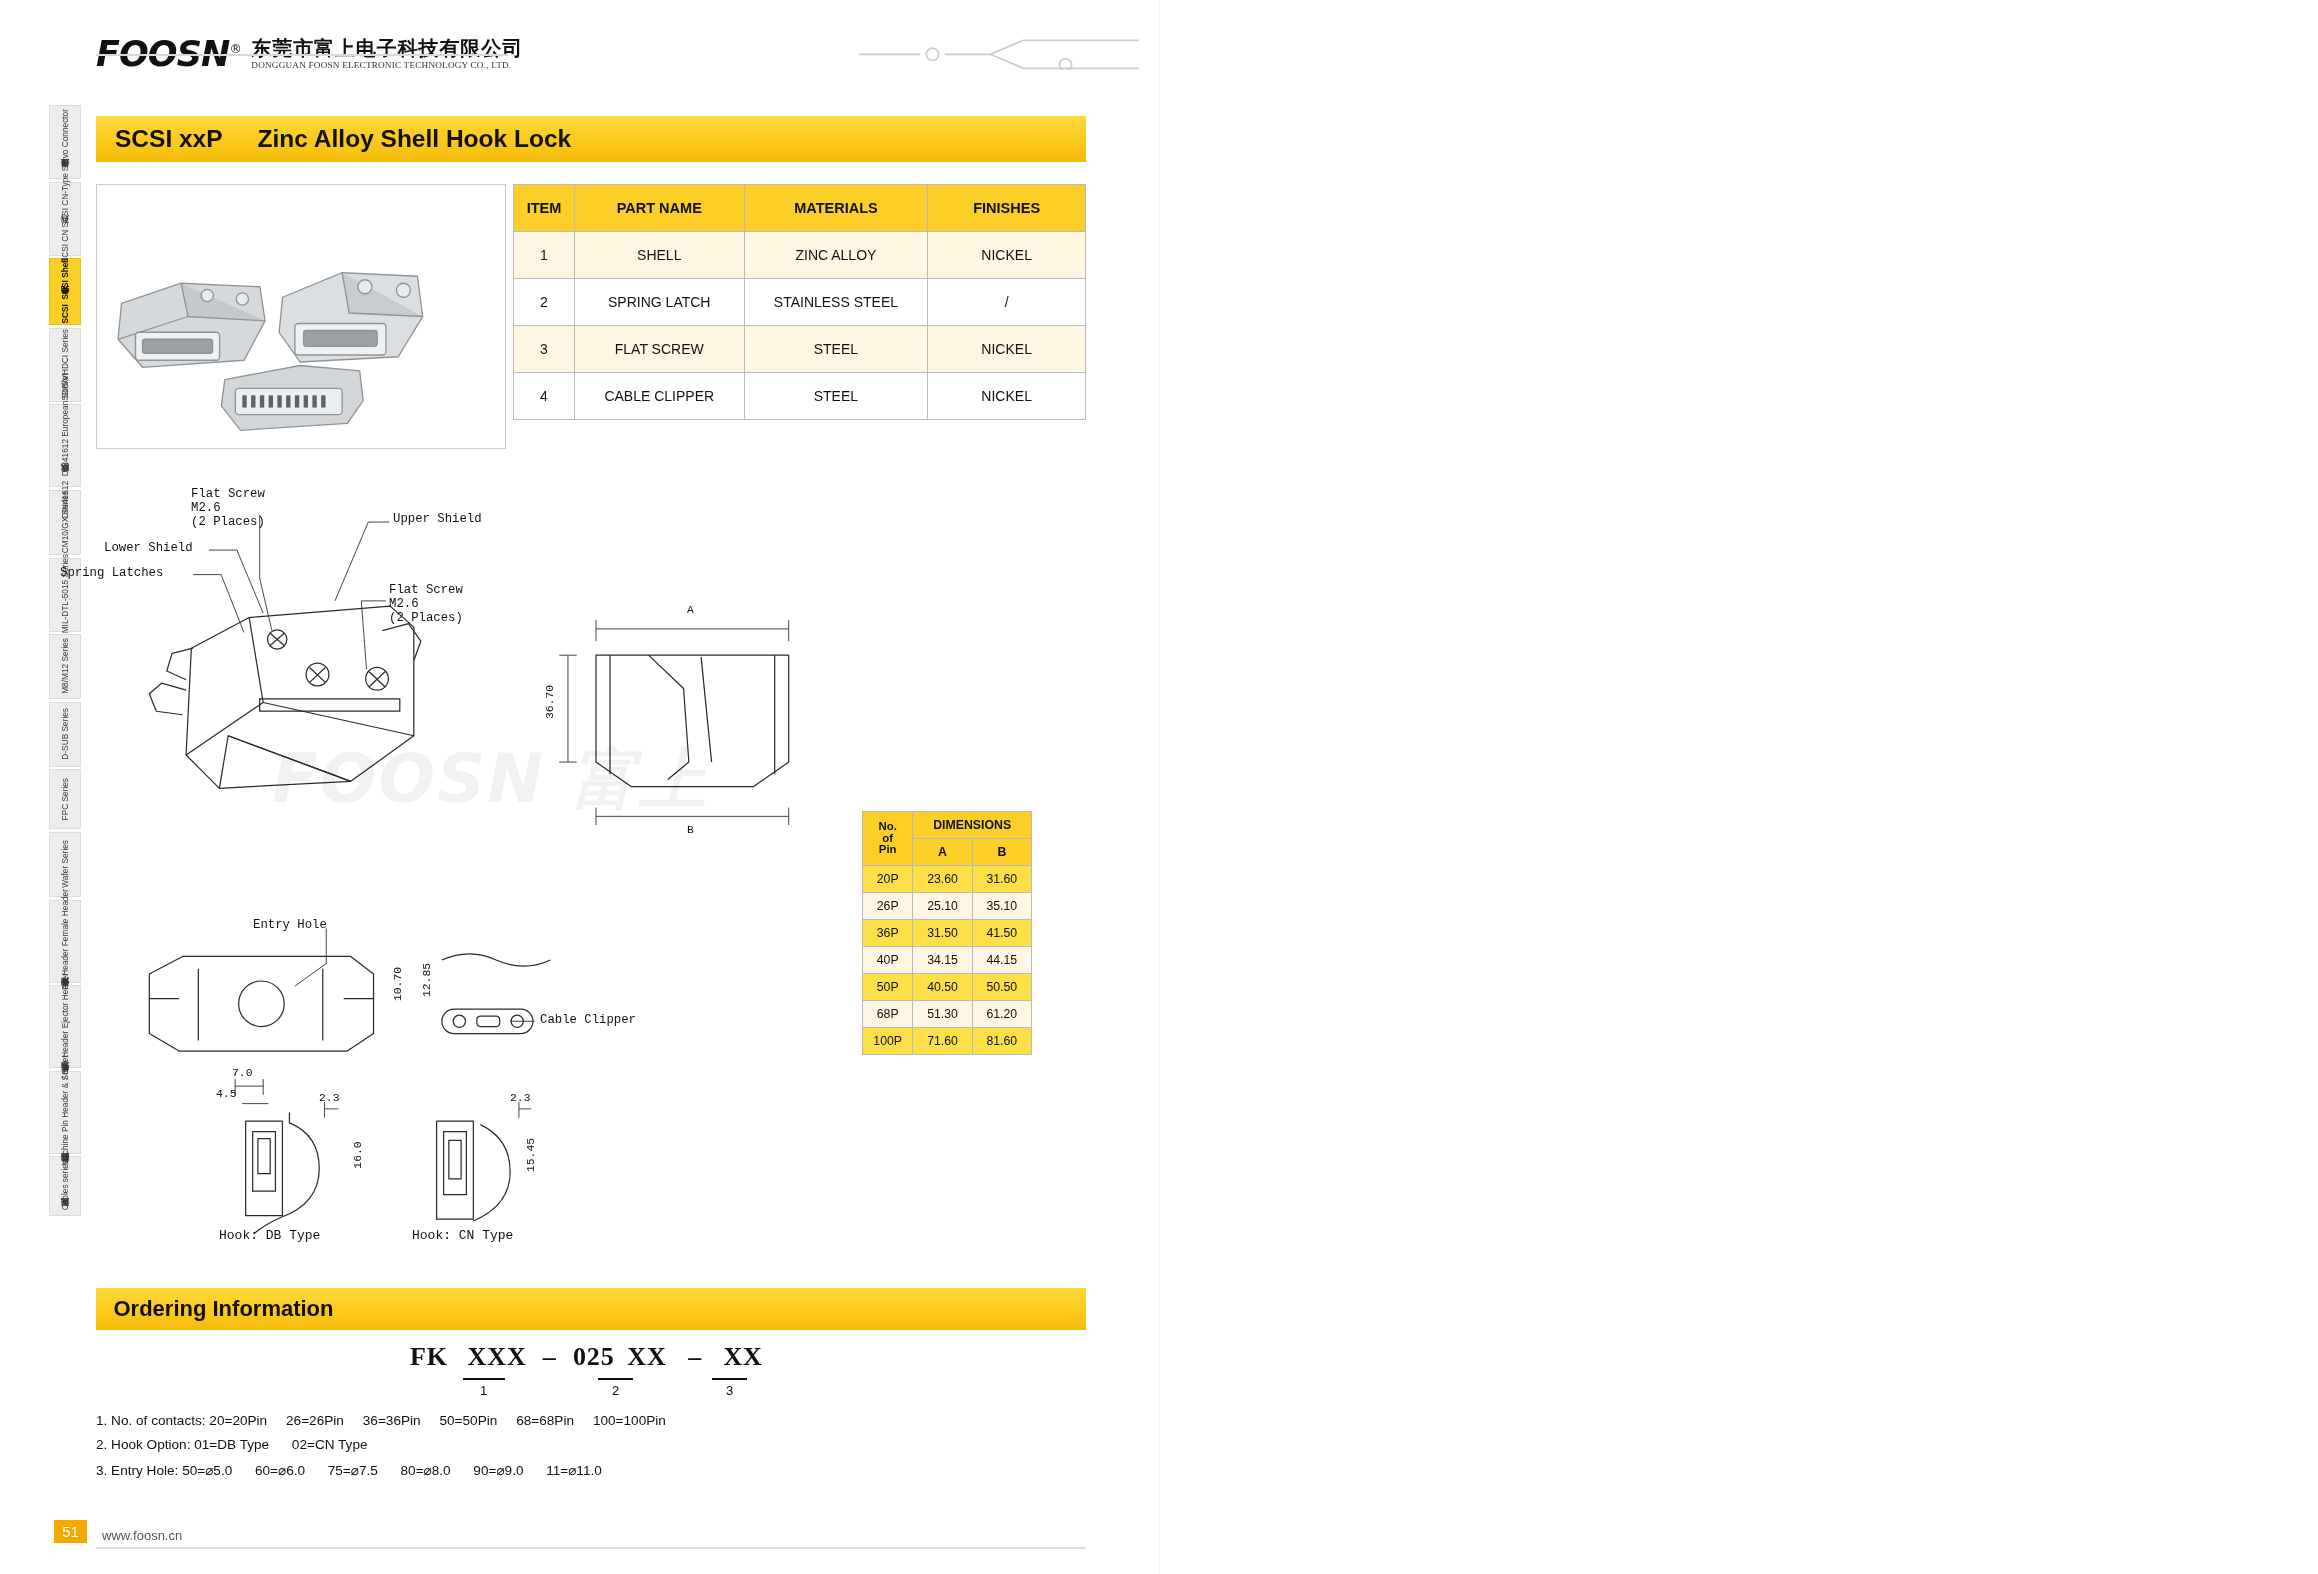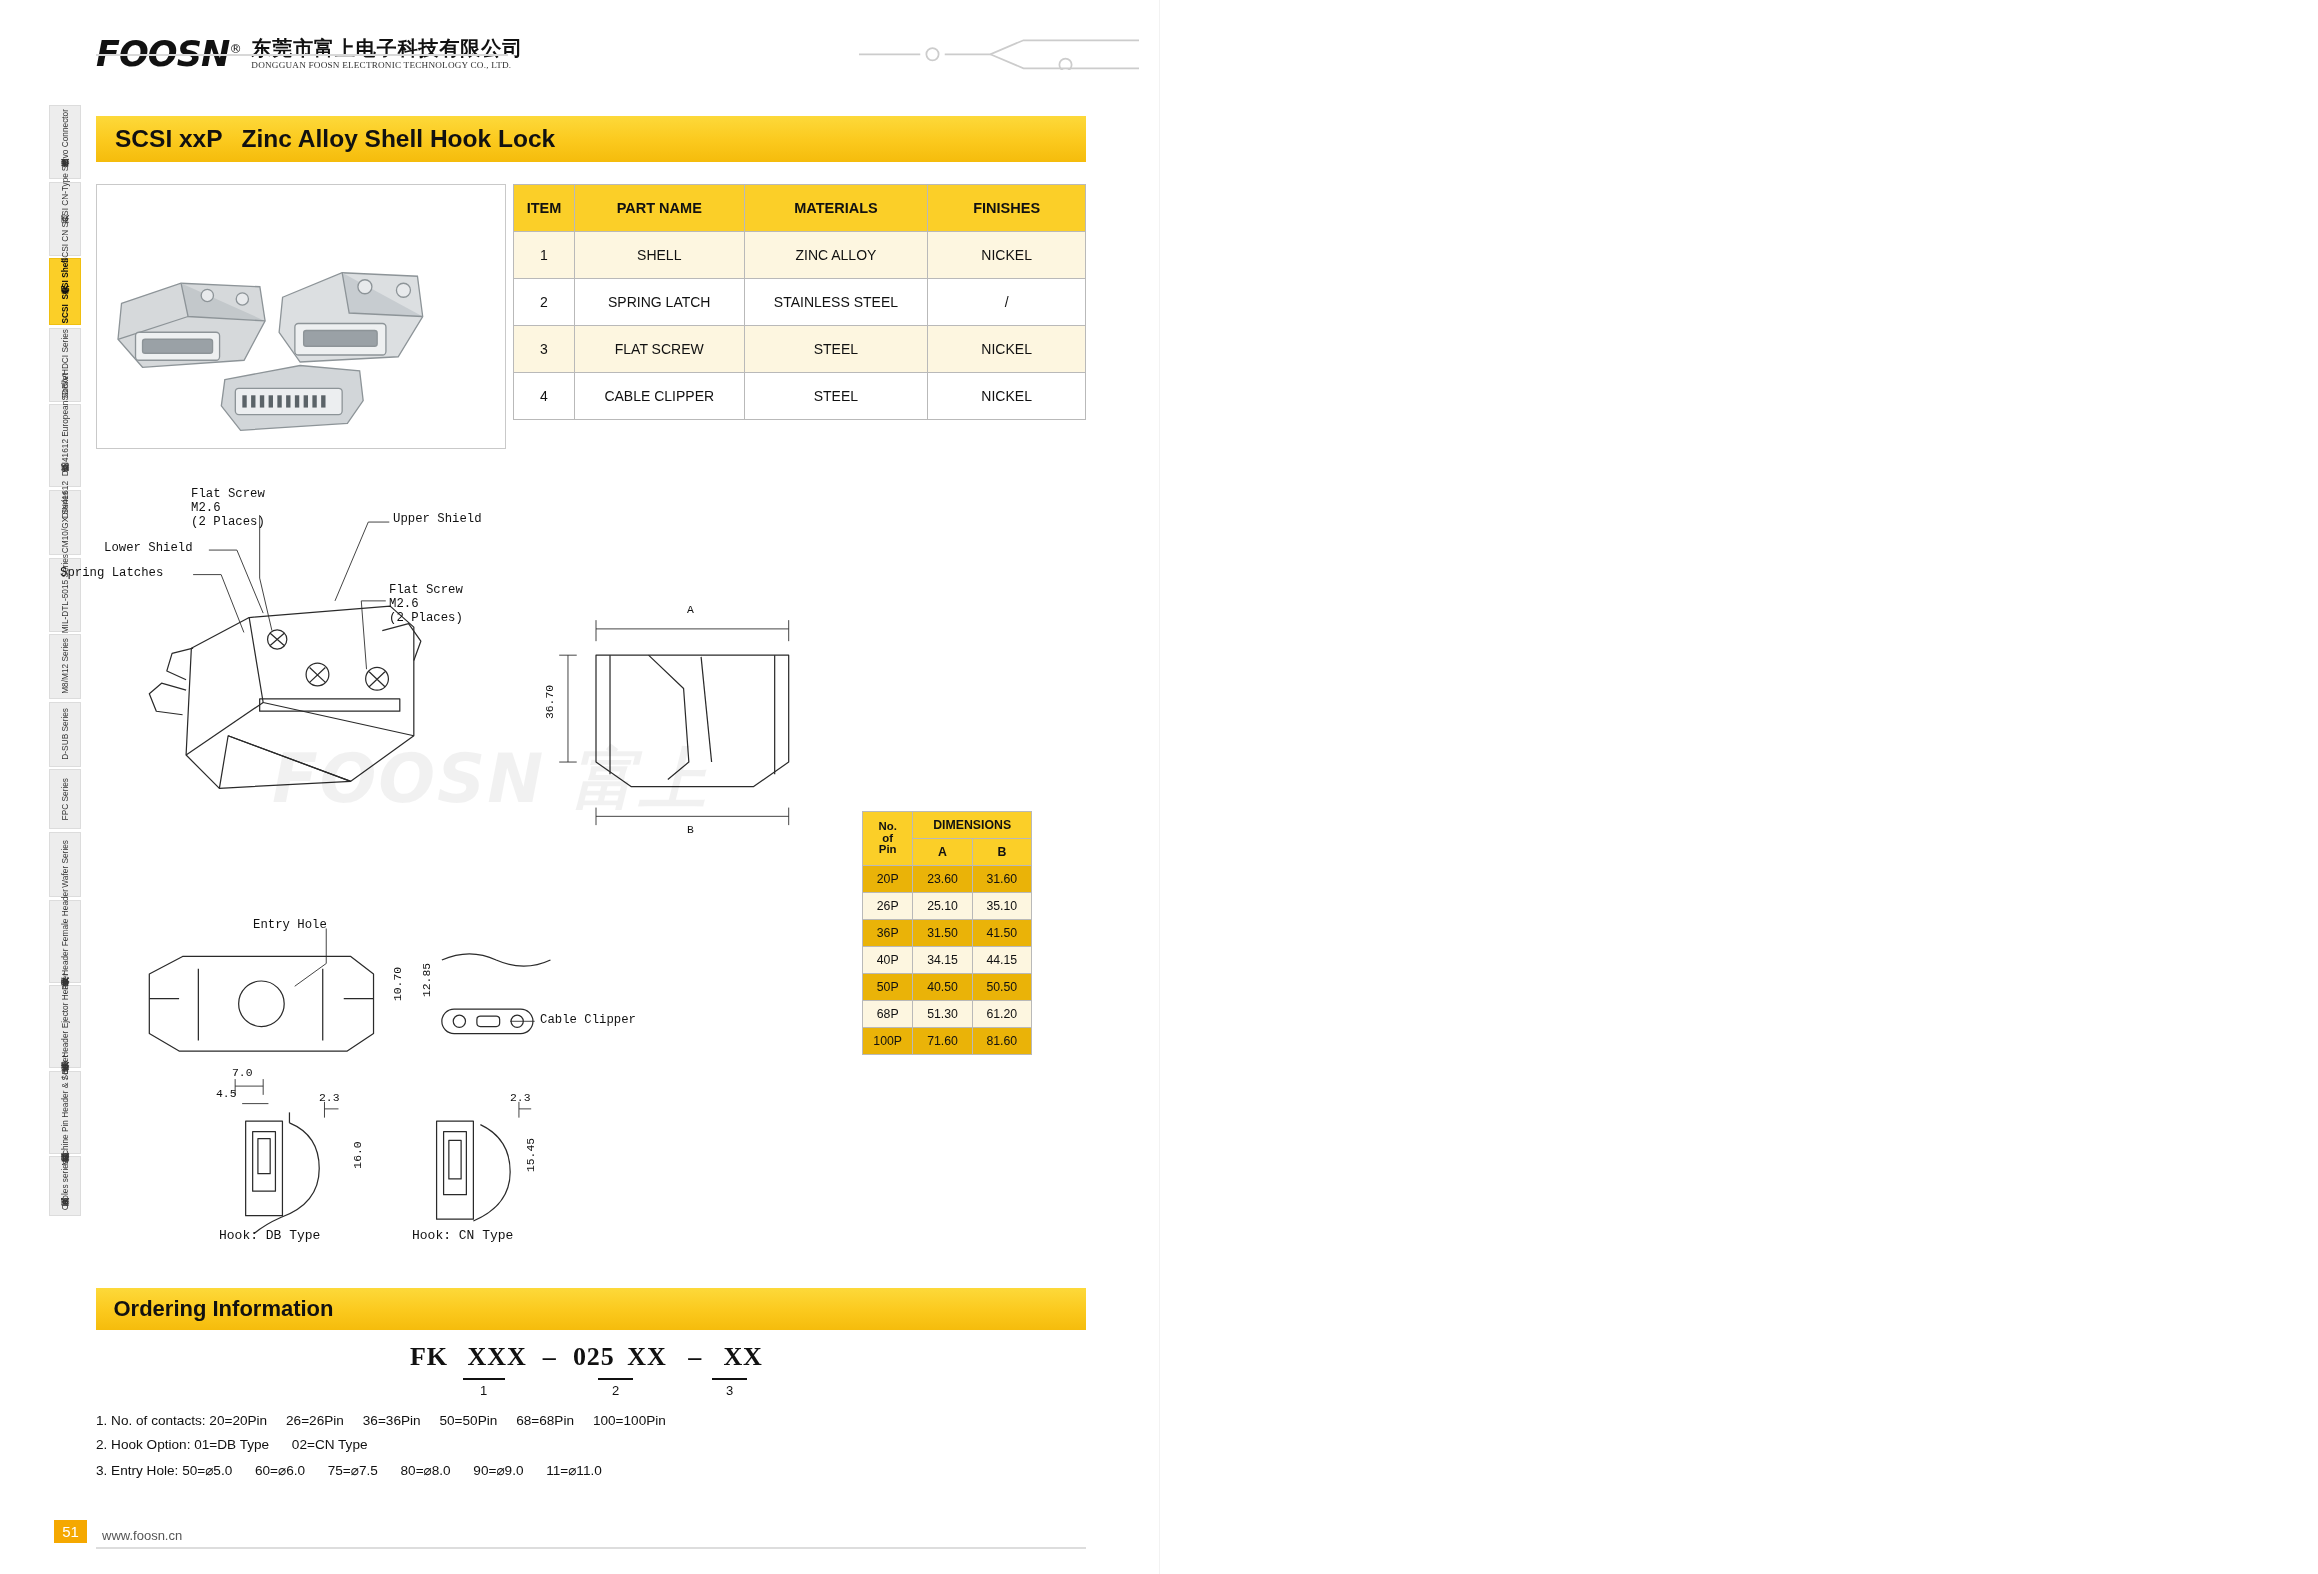--- a/index.html
+++ b/index.html
@@ -26,21 +26,21 @@
   .logo-cn .cn{font-size:20px;font-weight:bold;color:#111;letter-spacing:0.9px;}
   .logo-cn .en{font-size:9.2px;color:#333;letter-spacing:0.2px;}
   .hdr-rule{position:absolute;top:54px;height:1.8px;background:#d8d8d8;}
   .deco{position:absolute;top:35px;}
   .deco svg{display:block;}
 
   
   .title-bar{
     position:absolute;left:96px;width:990px;height:46px;top:116px;
     background:linear-gradient(180deg,#fdd93a 0%,#fbc91d 55%,#f5bc0c 100%);
-    display:flex;align-items:center;
+    display:flex;align-items:center;gap:16px;
   }
   .title-bar .t1{font-size:24.5px;font-weight:bold;margin-left:19px;color:#111;}
   .title-bar .t2{font-size:24.5px;font-weight:bold;margin-left:19px;color:#111;}
 
   
   .photo{
     position:absolute;left:96px;top:184px;width:408px;height:263px;
     border:0.9px solid #c9c9c9;background:#fff;overflow:hidden;
   }
 
@@ -64,21 +64,21 @@
   .draw svg{position:absolute;left:0;top:0;}
   .lbl{position:absolute;font-family:"Liberation Mono", monospace;font-size:12.3px;color:#111;white-space:pre;}
   .dim{position:absolute;font-family:"Liberation Mono", monospace;font-size:11.4px;color:#111;}
 
   
   .dtable{position:absolute;border-collapse:collapse;}
   .dtable th,.dtable td{
     border:0.9px solid #b9b9b9;text-align:center;font-size:12.3px;height:24px;color:#111;
   }
   .dtable th{background:#fbcf28;font-weight:bold;}
-  .dtable td{background:#eab308;}
+  .dtable td{background:#fde047;}
   .dtable tr:nth-child(even) td{background:#fdf6e0;}
 
   
   .ord-bar{
     position:absolute;left:96px;width:990px;height:42px;
     background:linear-gradient(180deg,#fdd93a 0%,#fbc91d 55%,#f5bc0c 100%);
     display:flex;align-items:center;
   }
   .ord-bar span{font-size:22px;font-weight:bold;margin-left:17.5px;color:#111;}
   .ord-code{position:absolute;font-family:"Liberation Serif", serif;font-size:26px;font-weight:bold;color:#111;letter-spacing:0.9px;}

